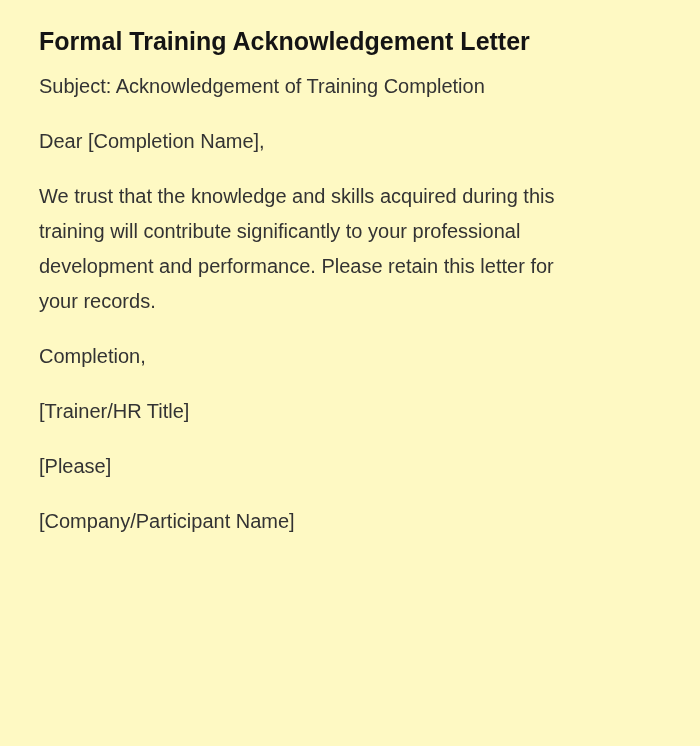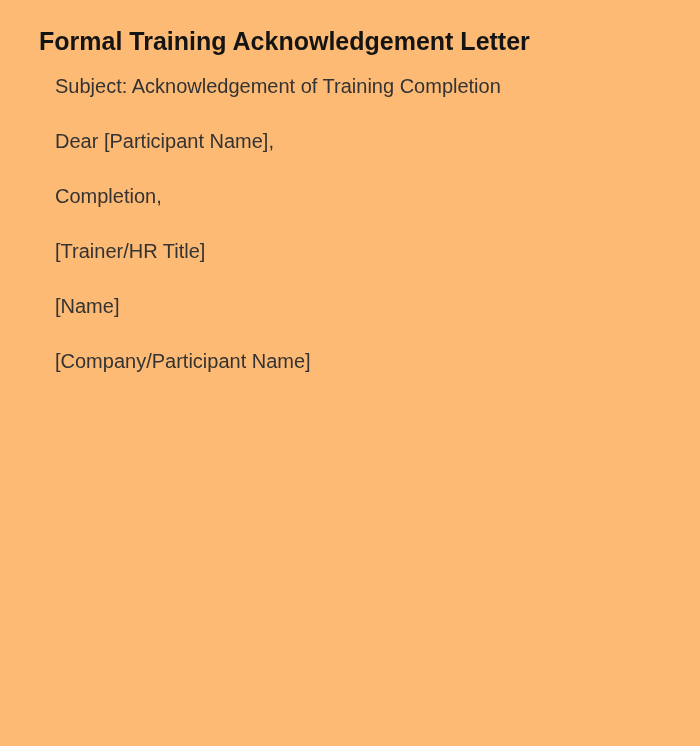--- a/index.html
+++ b/index.html
@@ -6,52 +6,56 @@
   html, body {
     width: 700px;
     height: 746px;
     background: #ffffff;
     font-family: "Liberation Sans", "DejaVu Sans", sans-serif;
     overflow: hidden;
   }
   .page {
     width: 700px;
     height: 746px;
-    background: #fdba74;
+    background: #fef9c3;
     padding: 27px 40px 0 39px;
   }
   .page h1 {
     font-size: 25px;
     line-height: 28px;
     font-weight: 700;
     color: #141414;
     letter-spacing: 0;
     margin: 0 0 14px 0;
   }
   .page p {
     font-size: 20px;
     line-height: 35px;
     font-weight: 400;
     color: #333333;
-    margin: 0 0 20px 16px;
+    margin: 0 0 20px 0;
     white-space: pre-line; 
   }
 </style>
 </head>
 <body>
 
 <div class="page">
   <h1>Formal Training Acknowledgement Letter</h1>
 
   <p>Subject: Acknowledgement of Training Completion</p>
 
-  <p>Dear [Participant Name],</p>
+  <p>Dear [Completion Name],</p>
 
 
+  <p>We trust that the knowledge and skills acquired during this
+training will contribute significantly to your professional
+development and performance. Please retain this letter for
+your records.</p>
 
   <p>Completion,</p>
 
   <p>[Trainer/HR Title]</p>
 
-  <p>[Name]</p>
+  <p>[Please]</p>
 
   <p>[Company/Participant Name]</p>
 </div>
 
 </body></html>

